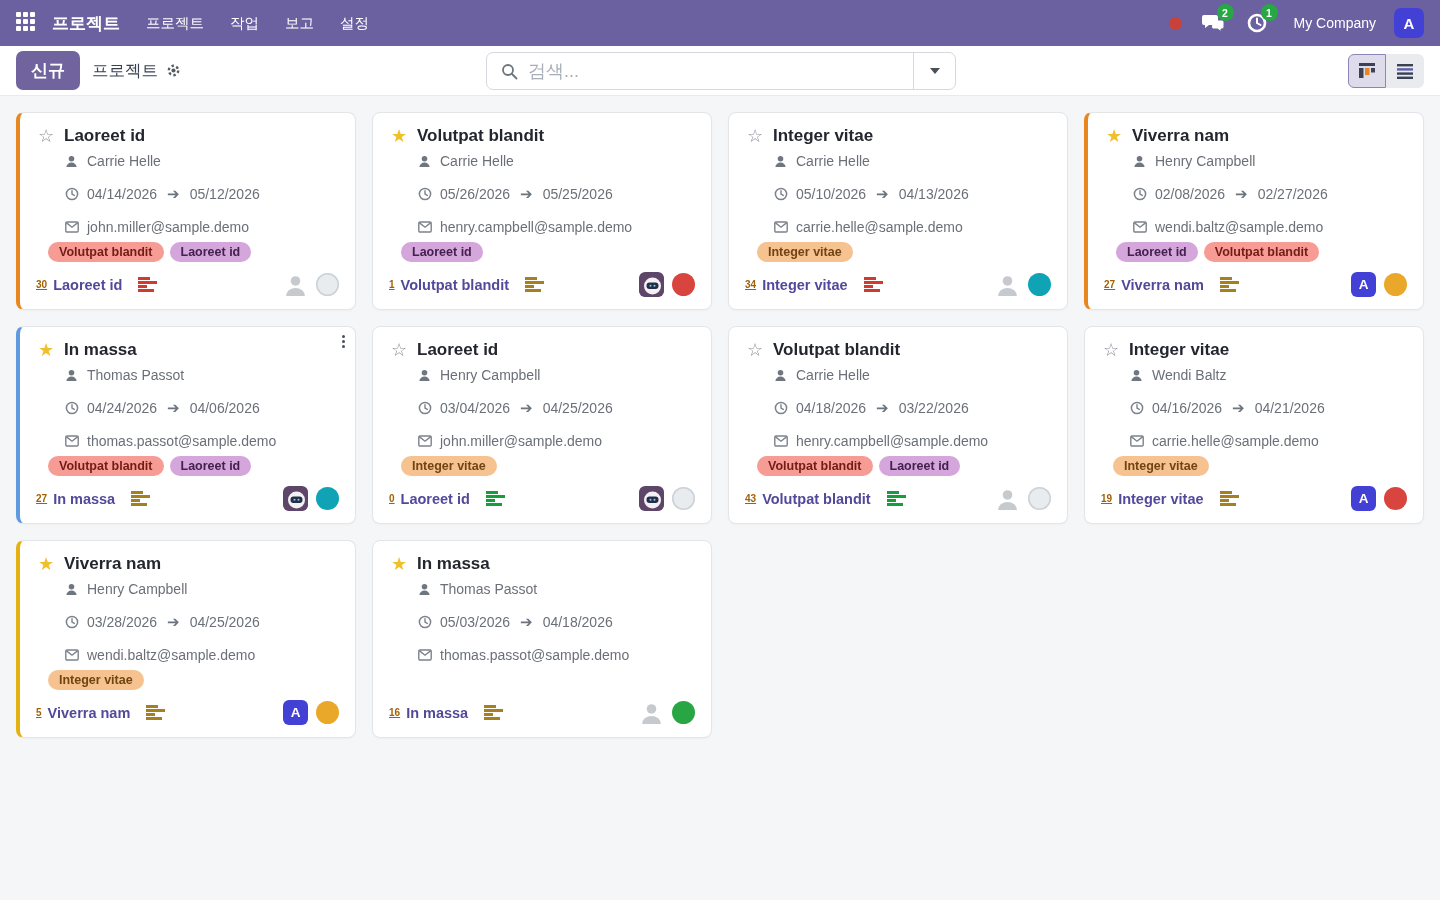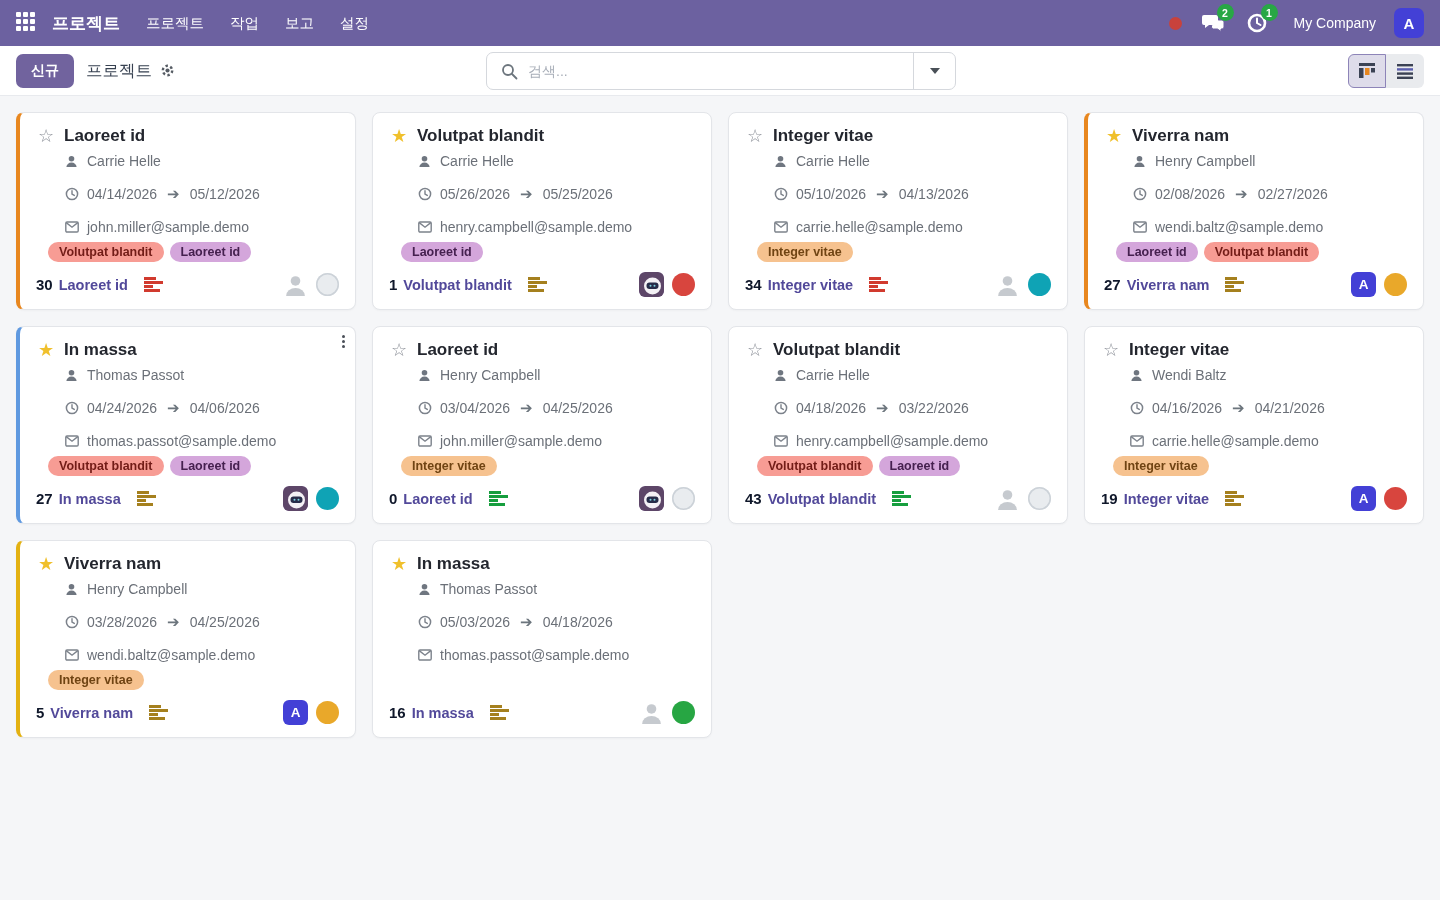--- a/index.html
+++ b/index.html
@@ -14,24 +14,24 @@
   .top-menu div { cursor:pointer; }
   .topbar-right { margin-left:auto; display:flex; align-items:center; gap:18px; }
   .red-dot { width:13px; height:13px; border-radius:50%; background:#c8423c; }
   .icon-wrap { position:relative; width:26px; height:26px; display:flex; align-items:center; justify-content:center; cursor:pointer; }
   .badge { position:absolute; top:-6px; right:-8px; background:#28a745; color:#fff; font-size:10.5px; font-weight:700; min-width:17px; height:17px; border-radius:9px; display:flex; align-items:center; justify-content:center; padding:0 4px; }
   .company { font-size:14px; margin-left:6px; }
   .tb-avatar { width:30px; height:30px; border-radius:7px; background:#4340d6; color:#fff; font-weight:700; font-size:15px; display:flex; align-items:center; justify-content:center; cursor:pointer; }
 
   
   .control-panel { height:50px; background:#fff; display:flex; align-items:center; padding:0 16px; position:relative; border-bottom:1px solid #e8eaee; }
-  .btn-new { background:#71639e; color:#fff; border:none; border-radius:7px; padding:8px 15px; font-size:14px; font-weight:700; cursor:pointer; font-family:inherit; }
+  .btn-new { background:#71639e; color:#fff; border:none; border-radius:7px; padding:8px 15px; font-size:17px; font-weight:700; cursor:pointer; font-family:inherit; }
   .breadcrumb { font-size:16.5px; color:#374151; margin-left:12px; display:flex; align-items:center; gap:8px; }
   .searchbar { position:absolute; left:486px; width:470px; height:38px; top:6px; border:1px solid #d5d8dd; border-radius:7px; display:flex; align-items:center; background:#fff; }
-  .searchbar input { flex:1; border:none; outline:none; font-size:14px; color:#374151; font-family:inherit; background:transparent; }
+  .searchbar input { flex:1; border:none; outline:none; font-size:18px; color:#374151; font-family:inherit; background:transparent; }
   .searchbar input::placeholder { color:#a8aeb8; }
   .search-glyph { margin:0 10px 0 14px; display:flex; }
   .search-caret-zone { width:42px; align-self:stretch; border-left:1px solid #d5d8dd; display:flex; align-items:center; justify-content:center; cursor:pointer; }
   .caret-down { width:0; height:0; border-left:5px solid transparent; border-right:5px solid transparent; border-top:6px solid #495057; }
   .view-switcher { margin-left:auto; display:flex; }
   .vs-btn { width:38px; height:34px; display:flex; align-items:center; justify-content:center; background:#e9ebee; cursor:pointer; border:1px solid transparent; }
   .vs-btn.first { border-radius:6px 0 0 6px; }
   .vs-btn.last { border-radius:0 6px 6px 0; }
   .vs-btn.active { background:#dedcea; border:1px solid #8d84b8; }
 
@@ -44,21 +44,21 @@
   .star.fav { color:#f0c02c; }
   .star.not-fav { color:#8f939b; }
   .card-title { font-size:17px; font-weight:700; color:#23262e; }
   .card-body { margin:7px 0 0 28px; display:flex; flex-direction:column; gap:16px; }
   .crow { display:flex; align-items:center; gap:8px; font-size:14px; color:#6b7078; }
   .crow .ric { width:15px; display:flex; justify-content:center; color:#7c828b; }
   .date-arrow { color:#6c757d; font-size:15px; padding:0 2px; }
   .card-tags { margin:7px 0 0 12px; display:flex; gap:6px; flex-wrap:wrap; }
   .tag { font-size:12.5px; font-weight:700; padding:3px 11px; border-radius:11px; }
   .card-footer { margin-top:auto; display:flex; align-items:center; padding-top:10px; }
-  .kcount { font-size:15px; font-weight:800; color:#0f172a; margin-right:6px; }
+  .kcount { font-size:10px; font-weight:800; color:#a16207; margin-right:6px;text-decoration:underline; }
   .klabel { font-size:14.5px; font-weight:600; color:#52499a; }
   .tasks-ic { margin-left:16px; display:flex; cursor:pointer; }
   .foot-right { margin-left:auto; display:flex; align-items:center; gap:8px; }
   .avatar { width:25px; height:25px; display:flex; align-items:center; justify-content:center; }
   .av-letter { border-radius:6px; background:#4340d6; color:#fff; font-weight:700; font-size:13.5px; cursor:pointer; }
   .av-robot { border-radius:6px; background:linear-gradient(160deg,#b3a3c2,#6f5483); overflow:hidden; cursor:pointer; }
   .av-person { cursor:pointer; }
   .status-circle { width:23px; height:23px; border-radius:50%; cursor:pointer; }
   .kebab { position:absolute; top:8px; right:10px; color:#4a4f58; font-size:15px; font-weight:700; letter-spacing:0; line-height:1; display:flex; flex-direction:column; align-items:center; gap:2px; cursor:pointer; }
   .kebab i { width:3px; height:3px; background:#4a4f58; border-radius:50%; display:block; }

